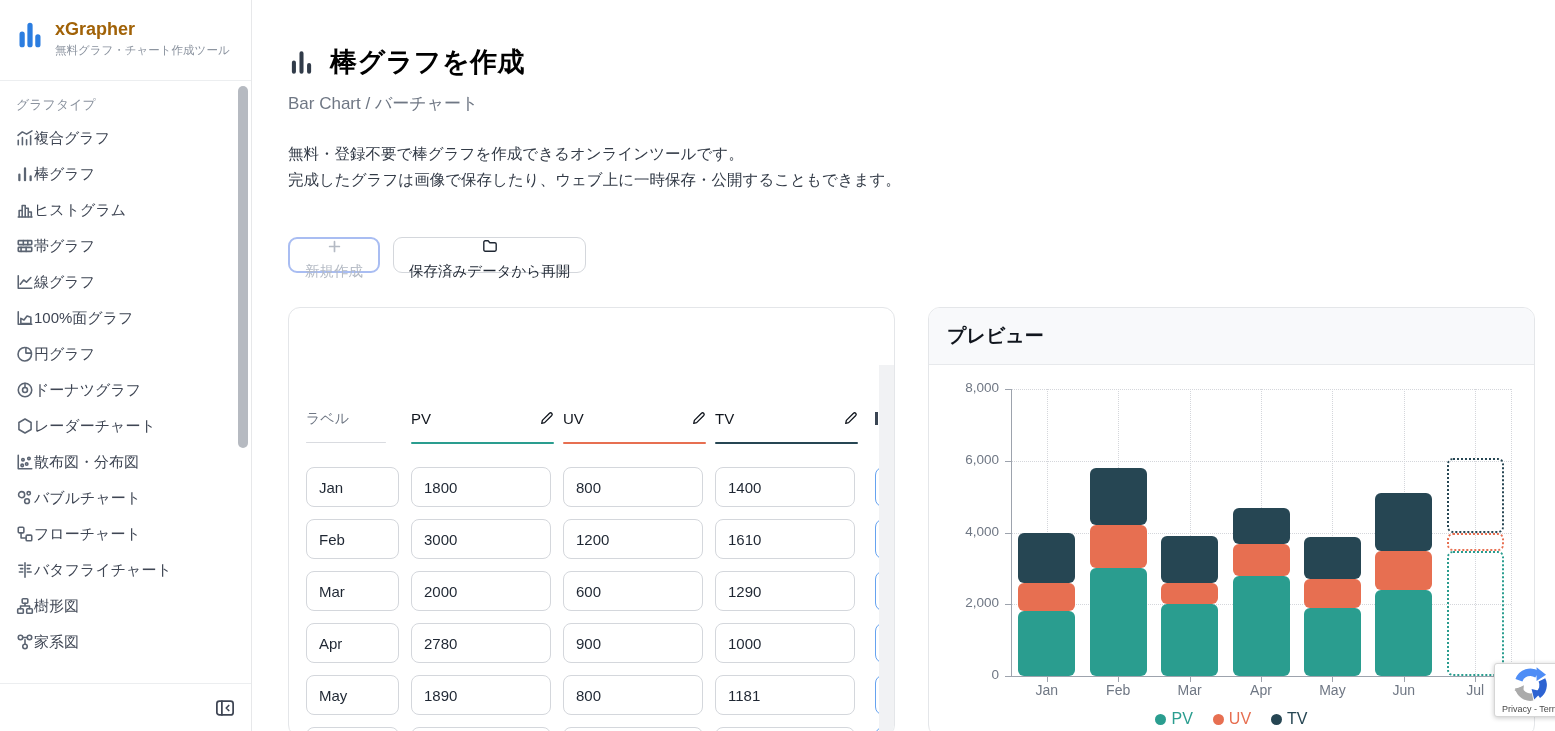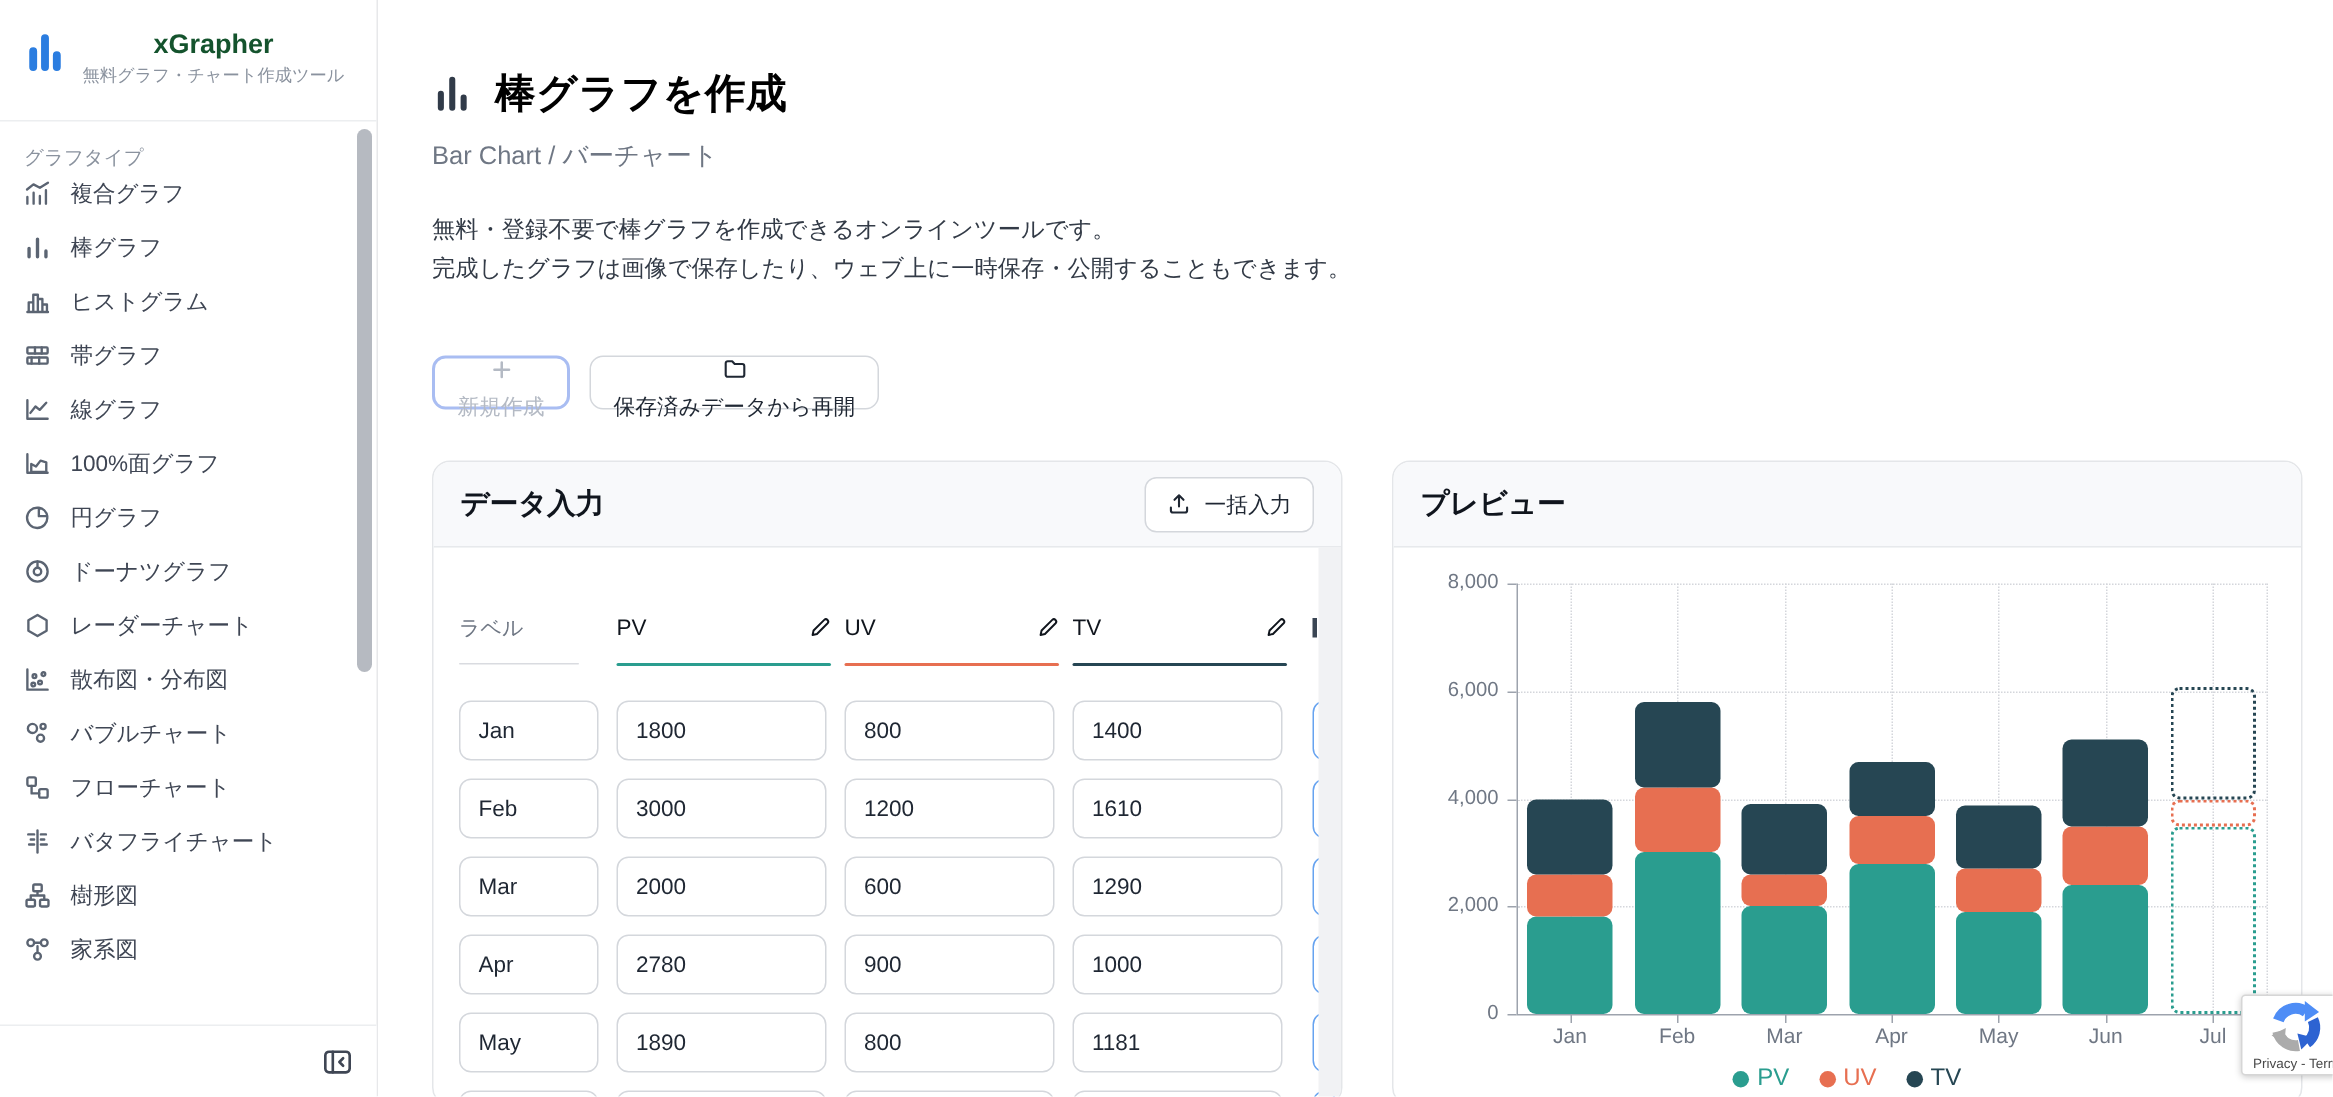--- a/index.html
+++ b/index.html
@@ -8,25 +8,25 @@
     font-family:"Liberation Sans","DejaVu Sans",sans-serif;
     background:#ffffff; color:#111827; position:relative;
   }
   svg { display:block; }
   .stroke-ic { fill:none; stroke:currentColor; stroke-width:1.4; stroke-linecap:round; stroke-linejoin:round; }
 
   
   .sidebar { position:absolute; left:0; top:0; width:252px; height:731px; border-right:1px solid #e7e8ea; background:#fff; }
   .side-header { height:81px; border-bottom:1px solid #eceef0; padding:18px 16px 0 16px; display:flex; gap:11px; align-items:flex-start; }
   .logo-badge { color:#2b7de0; margin-top:3px; }
-  .logo-name { font-size:18px; font-weight:700; color:#14532d; line-height:22px;text-align:center; }
+  .logo-name { font-size:18px; font-weight:700; color:#a16207; line-height:22px; }
   .logo-tagline { font-size:11.5px; color:#8a929e; margin-top:3px; }
   .side-section { position:absolute; top:96px; left:16px; font-size:13px; color:#8a929e; }
   .menu { position:absolute; top:120px; left:0; width:100%; height:562px; overflow:hidden; }
-  .menu-item { height:36px; display:flex; align-items:flex-start; gap:13px; padding:0 16px; font-size:15px; color:#3f4654; cursor:pointer; }
+  .menu-item { height:36px; display:flex; align-items:center; padding:0 16px; font-size:15px; color:#3f4654; cursor:pointer; }
   .menu-item .mi-icon { color:#5b6472; width:18px; height:18px; flex:0 0 18px; }
   .side-scrollthumb { position:absolute; right:3px; top:86px; width:10px; height:362px; border-radius:5px; background:#b6bac1; }
   .side-footer { position:absolute; left:0; bottom:0; width:100%; height:48px; border-top:1px solid #eceef0; background:#fff; }
   .collapse-btn { position:absolute; right:16px; top:14px; width:20px; height:20px; color:#3f4654; cursor:pointer; }
 
   
   .page-title-row { position:absolute; left:288px; top:44px; display:flex; align-items:center; gap:15px; }
   .page-title-icon { color:#313b49; }
   .page-title { font-size:27px; font-weight:700; color:#000000; letter-spacing:.5px; }
   .page-subtitle { position:absolute; left:288px; top:92px; font-size:17px; color:#6f7784; }
@@ -281,32 +281,20 @@
     <span class="bi">
       <svg width="16" height="16" viewBox="0 0 16 16" class="stroke-ic">
           <path d="M1.8 4.2c0-.8.6-1.4 1.4-1.4h2.9l1.7 1.9h5c.8 0 1.4.6 1.4 1.4v5.7c0 .8-.6 1.4-1.4 1.4H3.2c-.8 0-1.4-.6-1.4-1.4z"></path>
         </svg>
     </span>
     <span>保存済みデータから再開</span>
   </button>
 </div>
 
 <div class="panel data">
-  <div class="panel-head">
-    <span class="panel-title">データ入力</span>
-    <button class="btn-bulk">
-      <span>
-        <svg width="16" height="16" viewBox="0 0 16 16" class="stroke-ic">
-            <path d="M8 9.6V2.4M5 5.2 8 2.2l3 3"></path>
-            <path d="M2.6 10.3v2c0 .8.6 1.4 1.4 1.4h8c.8 0 1.4-.6 1.4-1.4v-2"></path>
-          </svg>
-      </span>
-      <span>一括入力</span>
-    </button>
-  </div>
   <div class="tbl" id="tbl">
     <div class="tbl-frag"></div>
 
   <div class="col-head lbl" style="left: 17px; width: 80px;">ラベル</div>
       <div class="col-rule" style="left: 17px; width: 80px; height: 1px; background: rgb(217, 219, 224);"></div>
       <div class="col-head" style="left: 122px; width: 143px;">
         <span>PV</span>
         <span class="pencil">
           <svg width="15" height="15" viewBox="0 0 16 16" class="stroke-ic">
             <path d="M11.2 2.4a1.7 1.7 0 0 1 2.4 2.4L6 12.4l-3.1.7.7-3.1z"></path>

